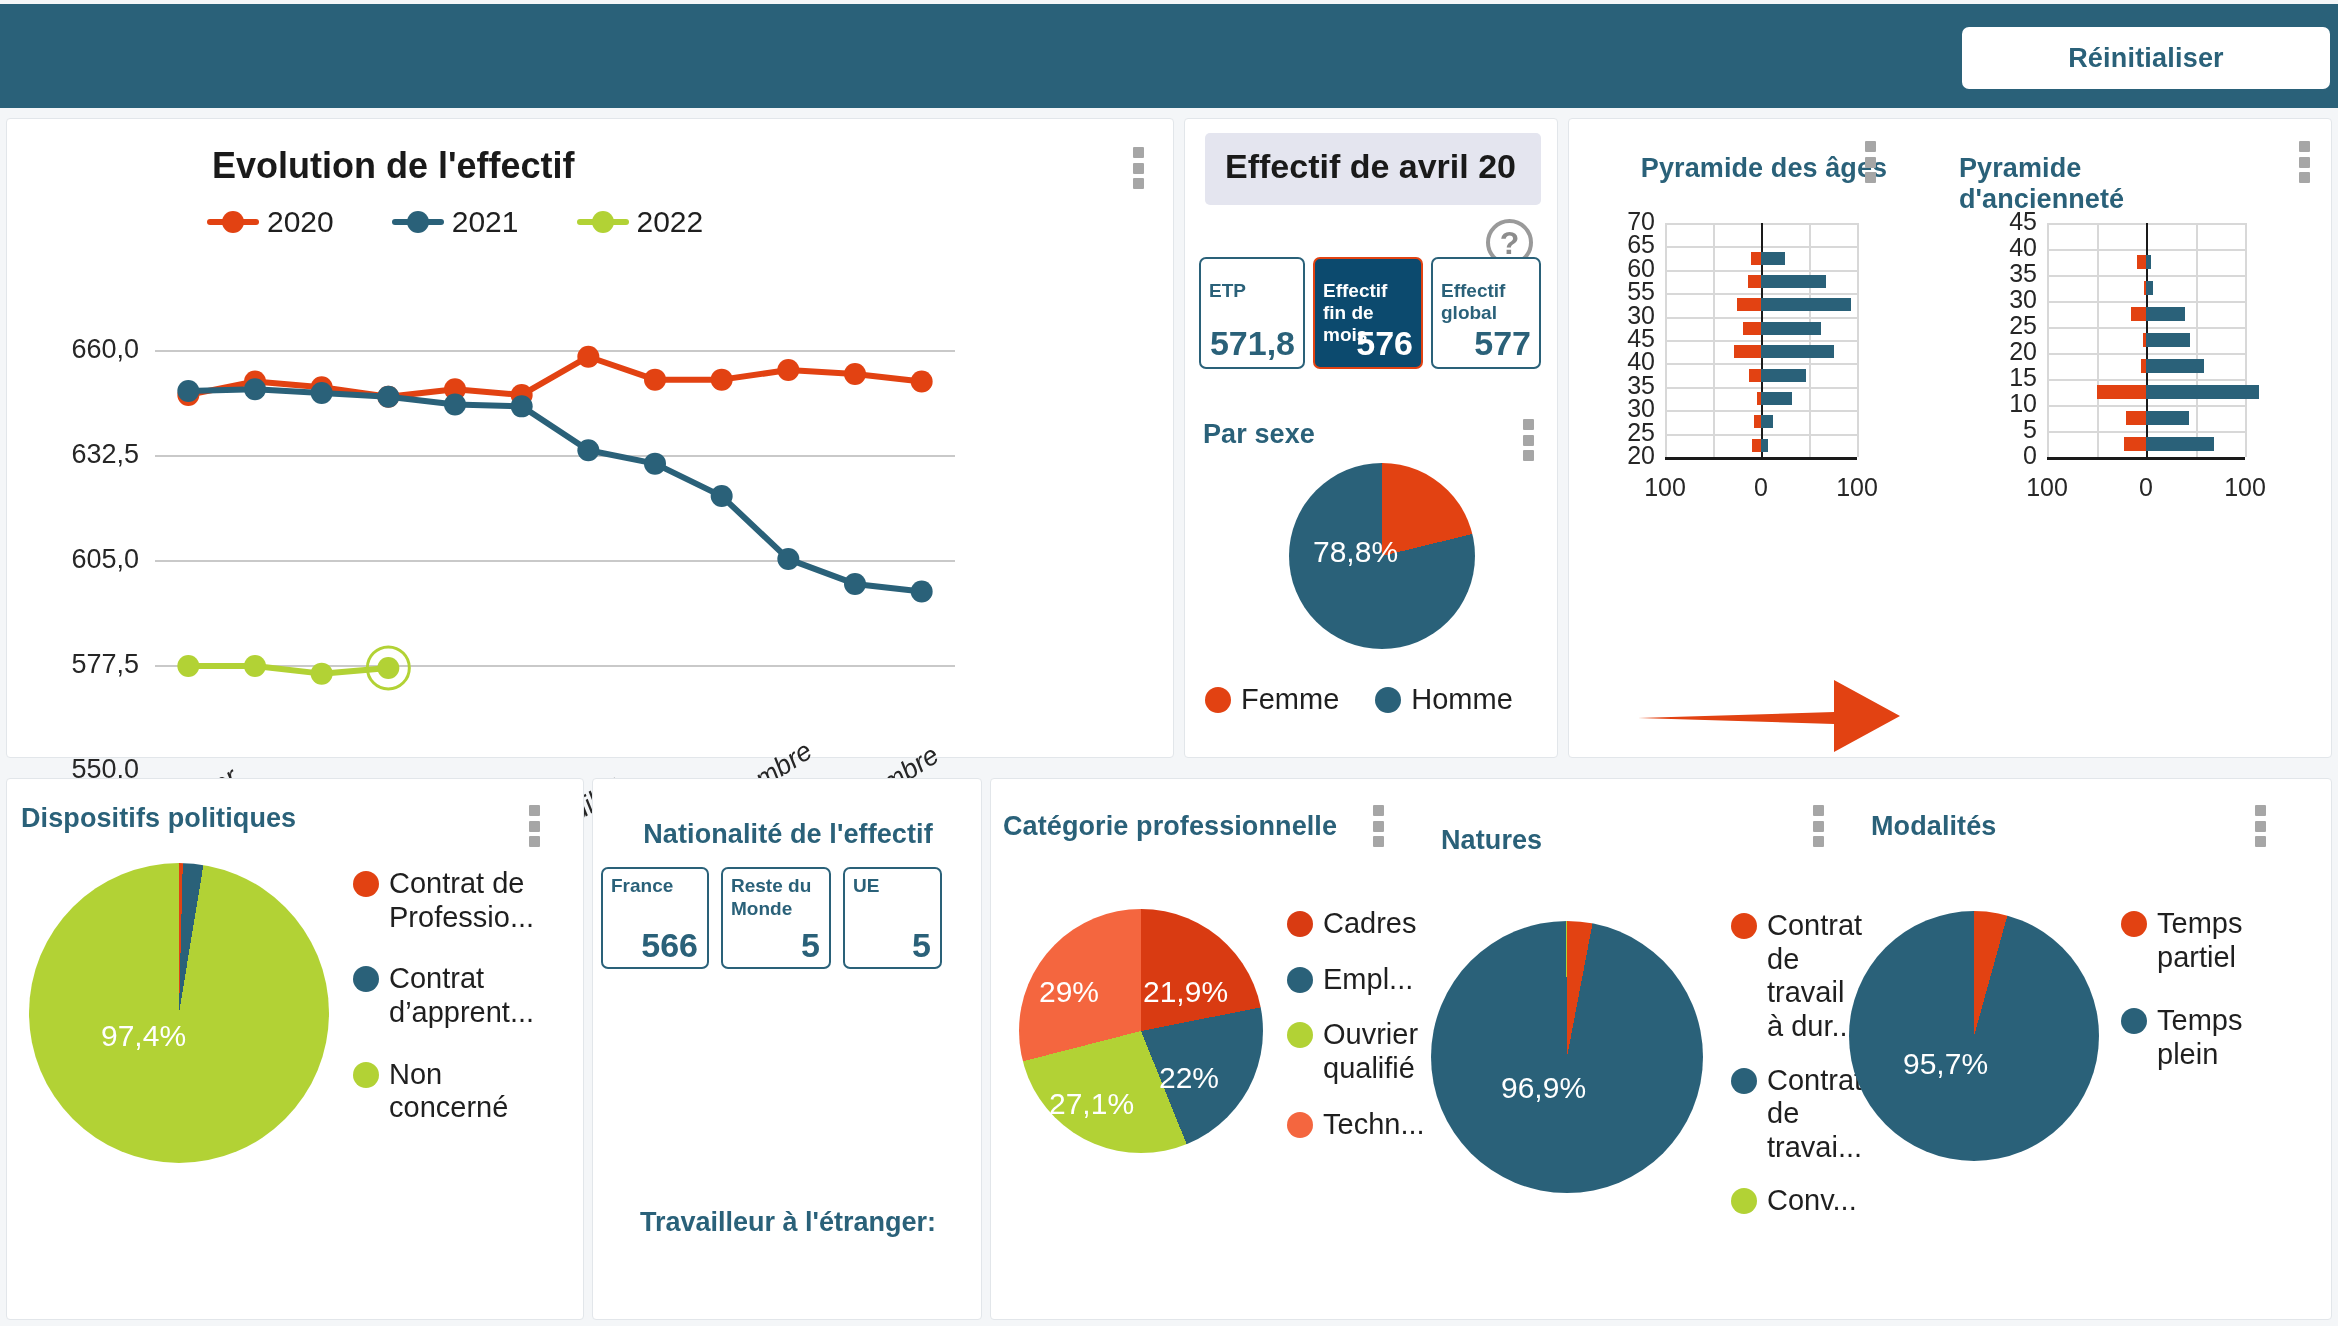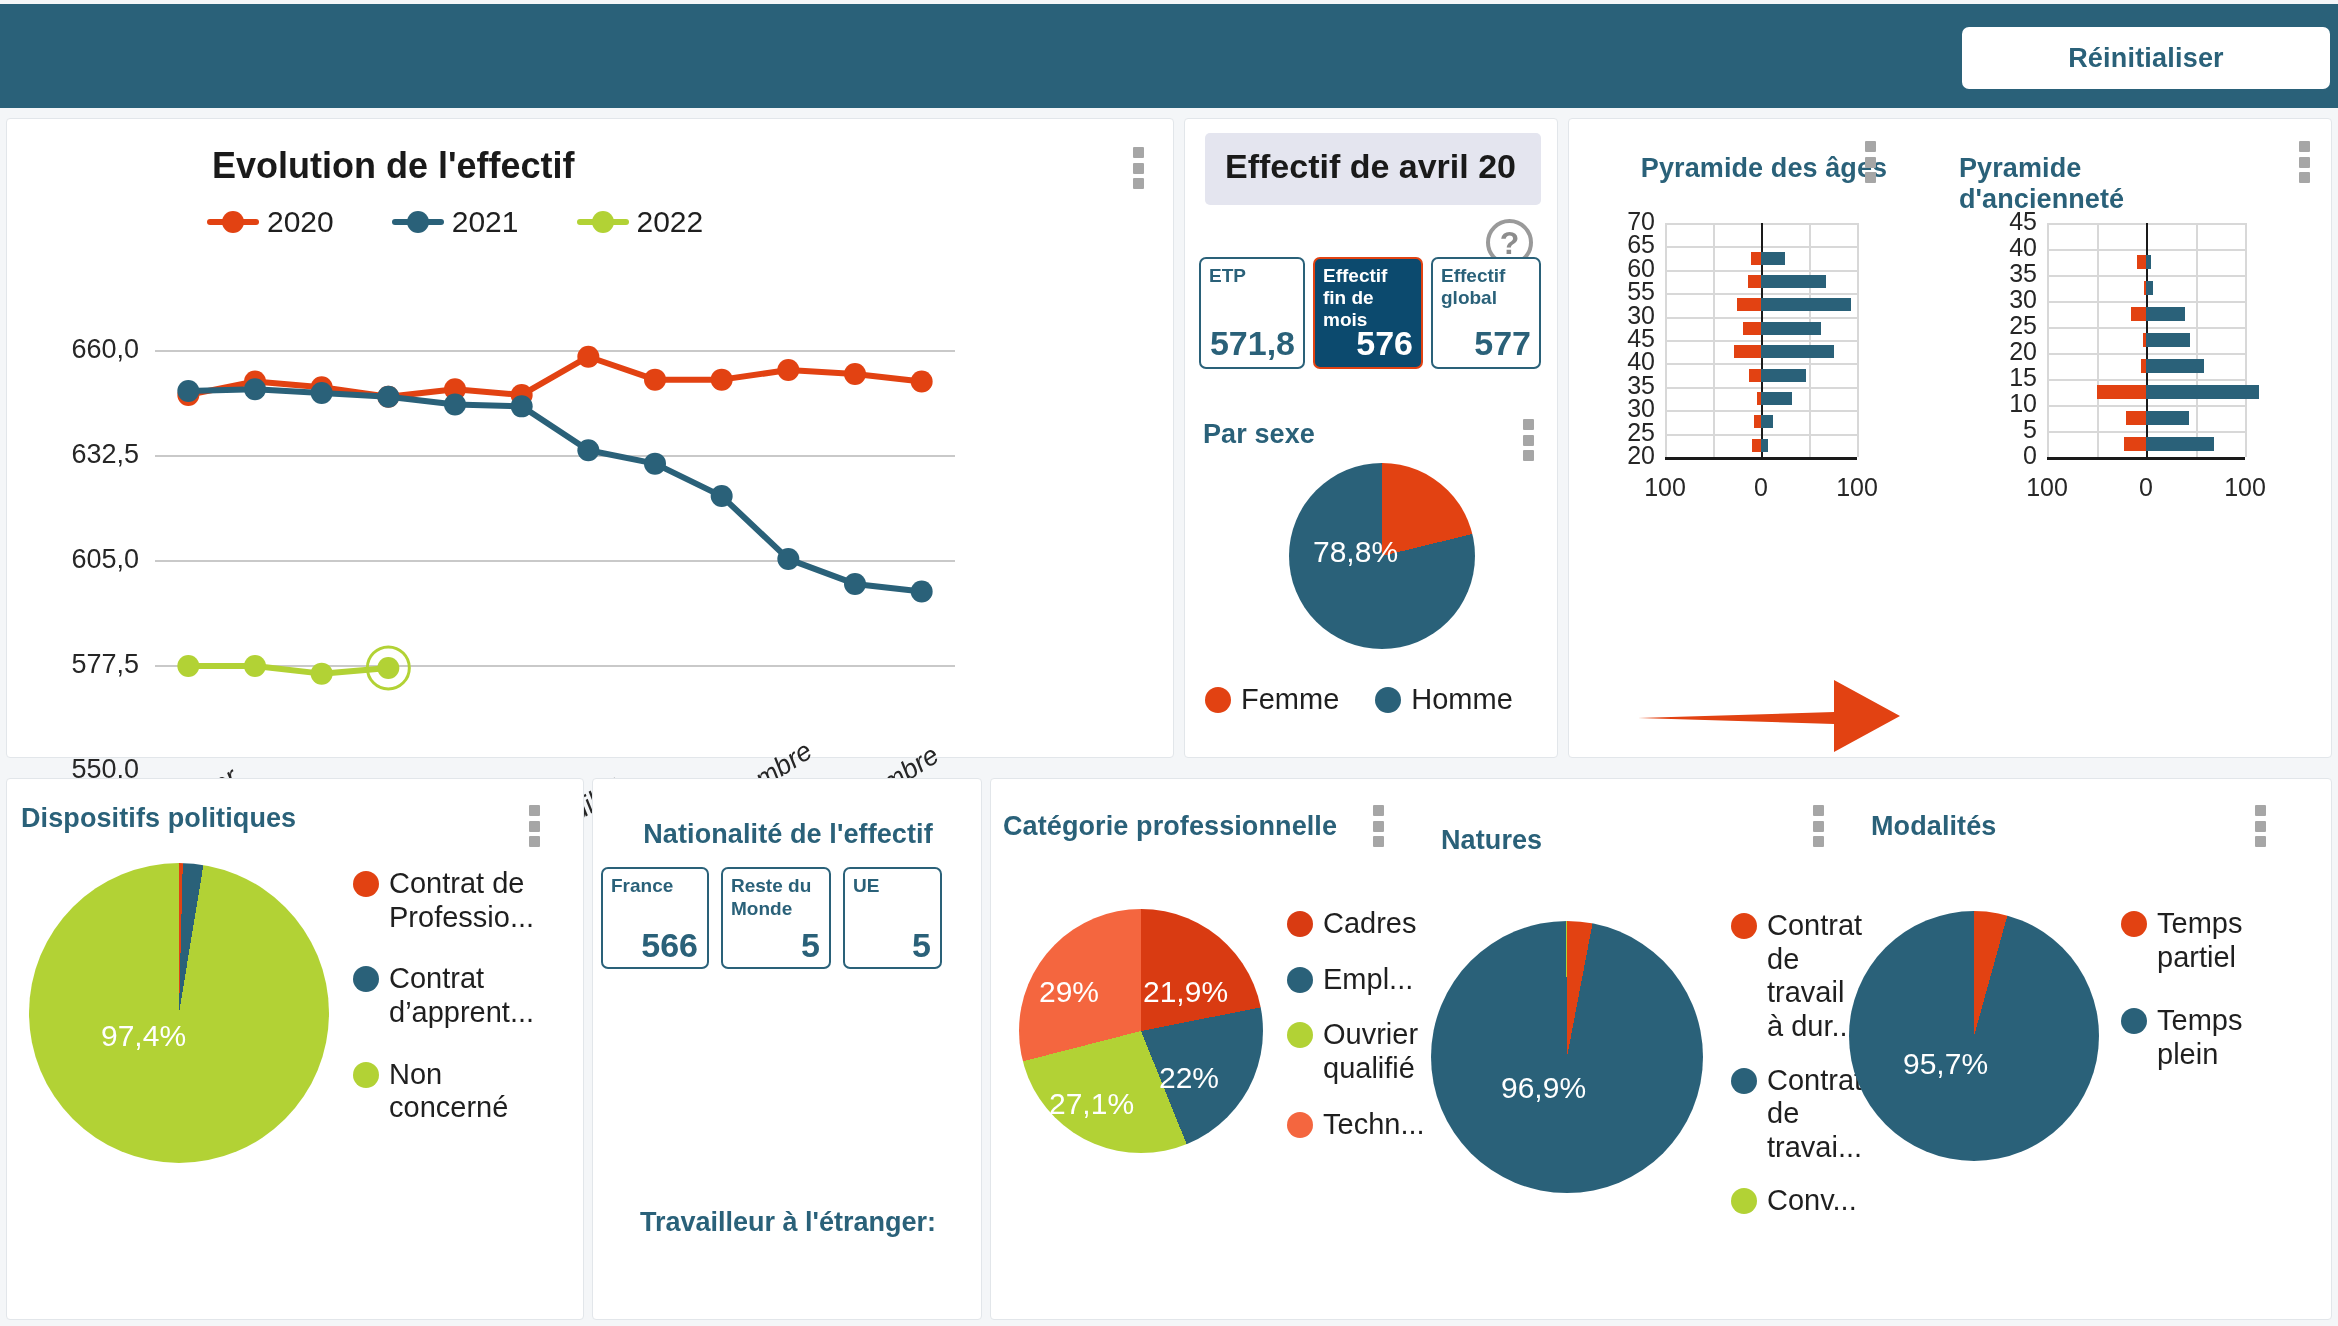--- a/index.html
+++ b/index.html
@@ -81,21 +81,21 @@
     position: absolute; right: 24px; top: 100px; width: 47px; height: 47px;
     border-radius: 50%; border: 4px solid #9a9a9a; color: #8c8c8c;
     font-size: 32px; font-weight: bold; text-align: center; line-height: 40px;
     background: #fff; cursor: pointer;
   }
   .kpi {
     position: absolute; top: 138px; height: 112px; border-radius: 7px;
     background: #fff; border: 2px solid #2a6179;
   }
   .kpi .k-lab {
-    position: absolute; left: 8px; top: 6px; font-size: 19px; font-weight: bold;
+    position: absolute; left: 8px; top: 21px; font-size: 19px; font-weight: bold;
     color: #2a6179; line-height: 1.15; width: calc(100% - 14px);
   }
   .kpi .k-val {
     position: absolute; right: 8px; bottom: 4px; font-size: 34px; font-weight: bold;
     color: #2a6179;
   }
   .kpi.hot { background: #0c4a6e; border-color: #e24212; }
   .kpi.hot .k-lab, .kpi.hot .k-val { color: #ffffff; }
   #kpi-etp { left: 14px; width: 106px; }
   #kpi-fin { left: 128px; width: 110px; }

